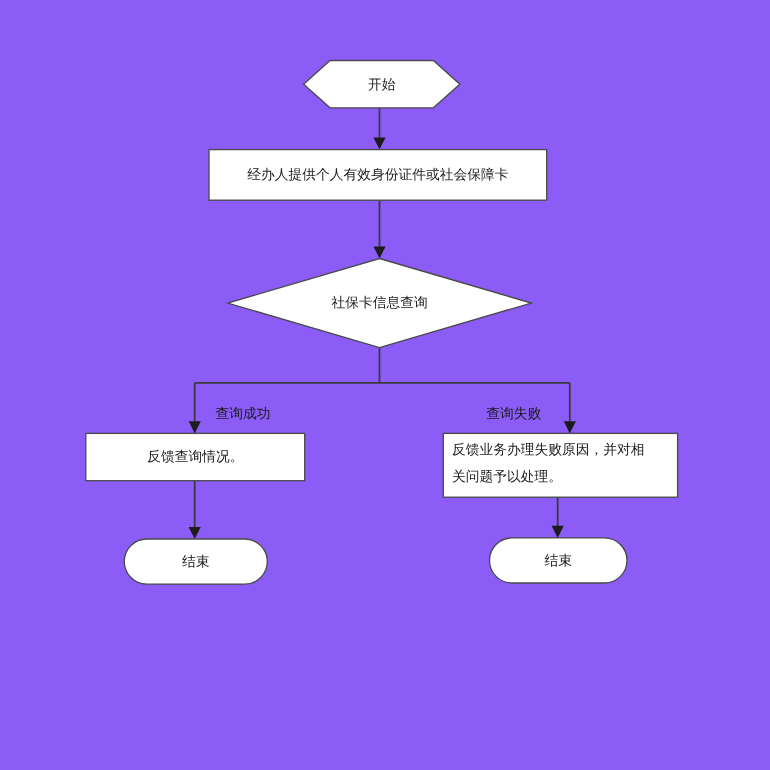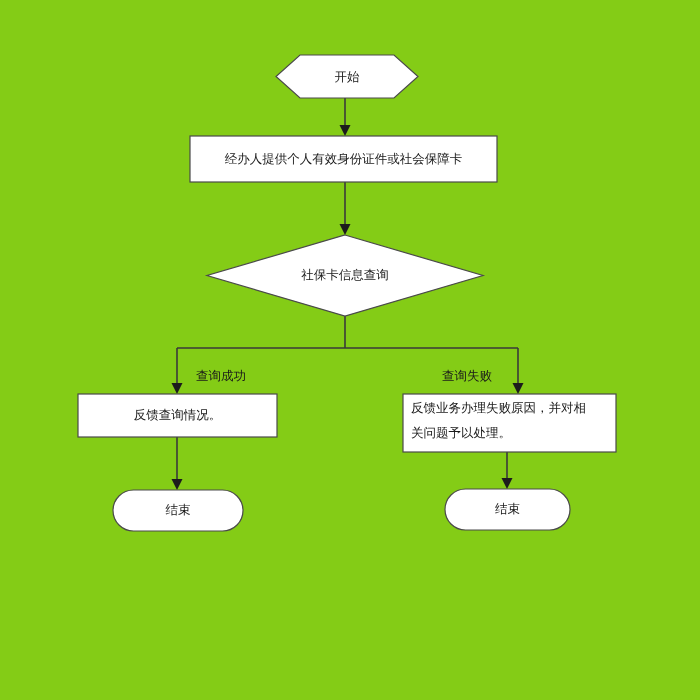--- a/index.html
+++ b/index.html
@@ -8,21 +8,21 @@
     padding: 0;
     background: #ffffff;
   }
   body {
     font-family: "Liberation Sans", "DejaVu Sans", sans-serif;
   }
   #canvas {
     position: relative;
     width: 700px;
     height: 700px;
-    background: #84cc16;
+    background: #8b5cf6;
     overflow: hidden;
   }
   svg#flow {
     position: absolute;
     left: 0;
     top: 0;
     width: 700px;
     height: 700px;
   }
   .shape-stroke {

